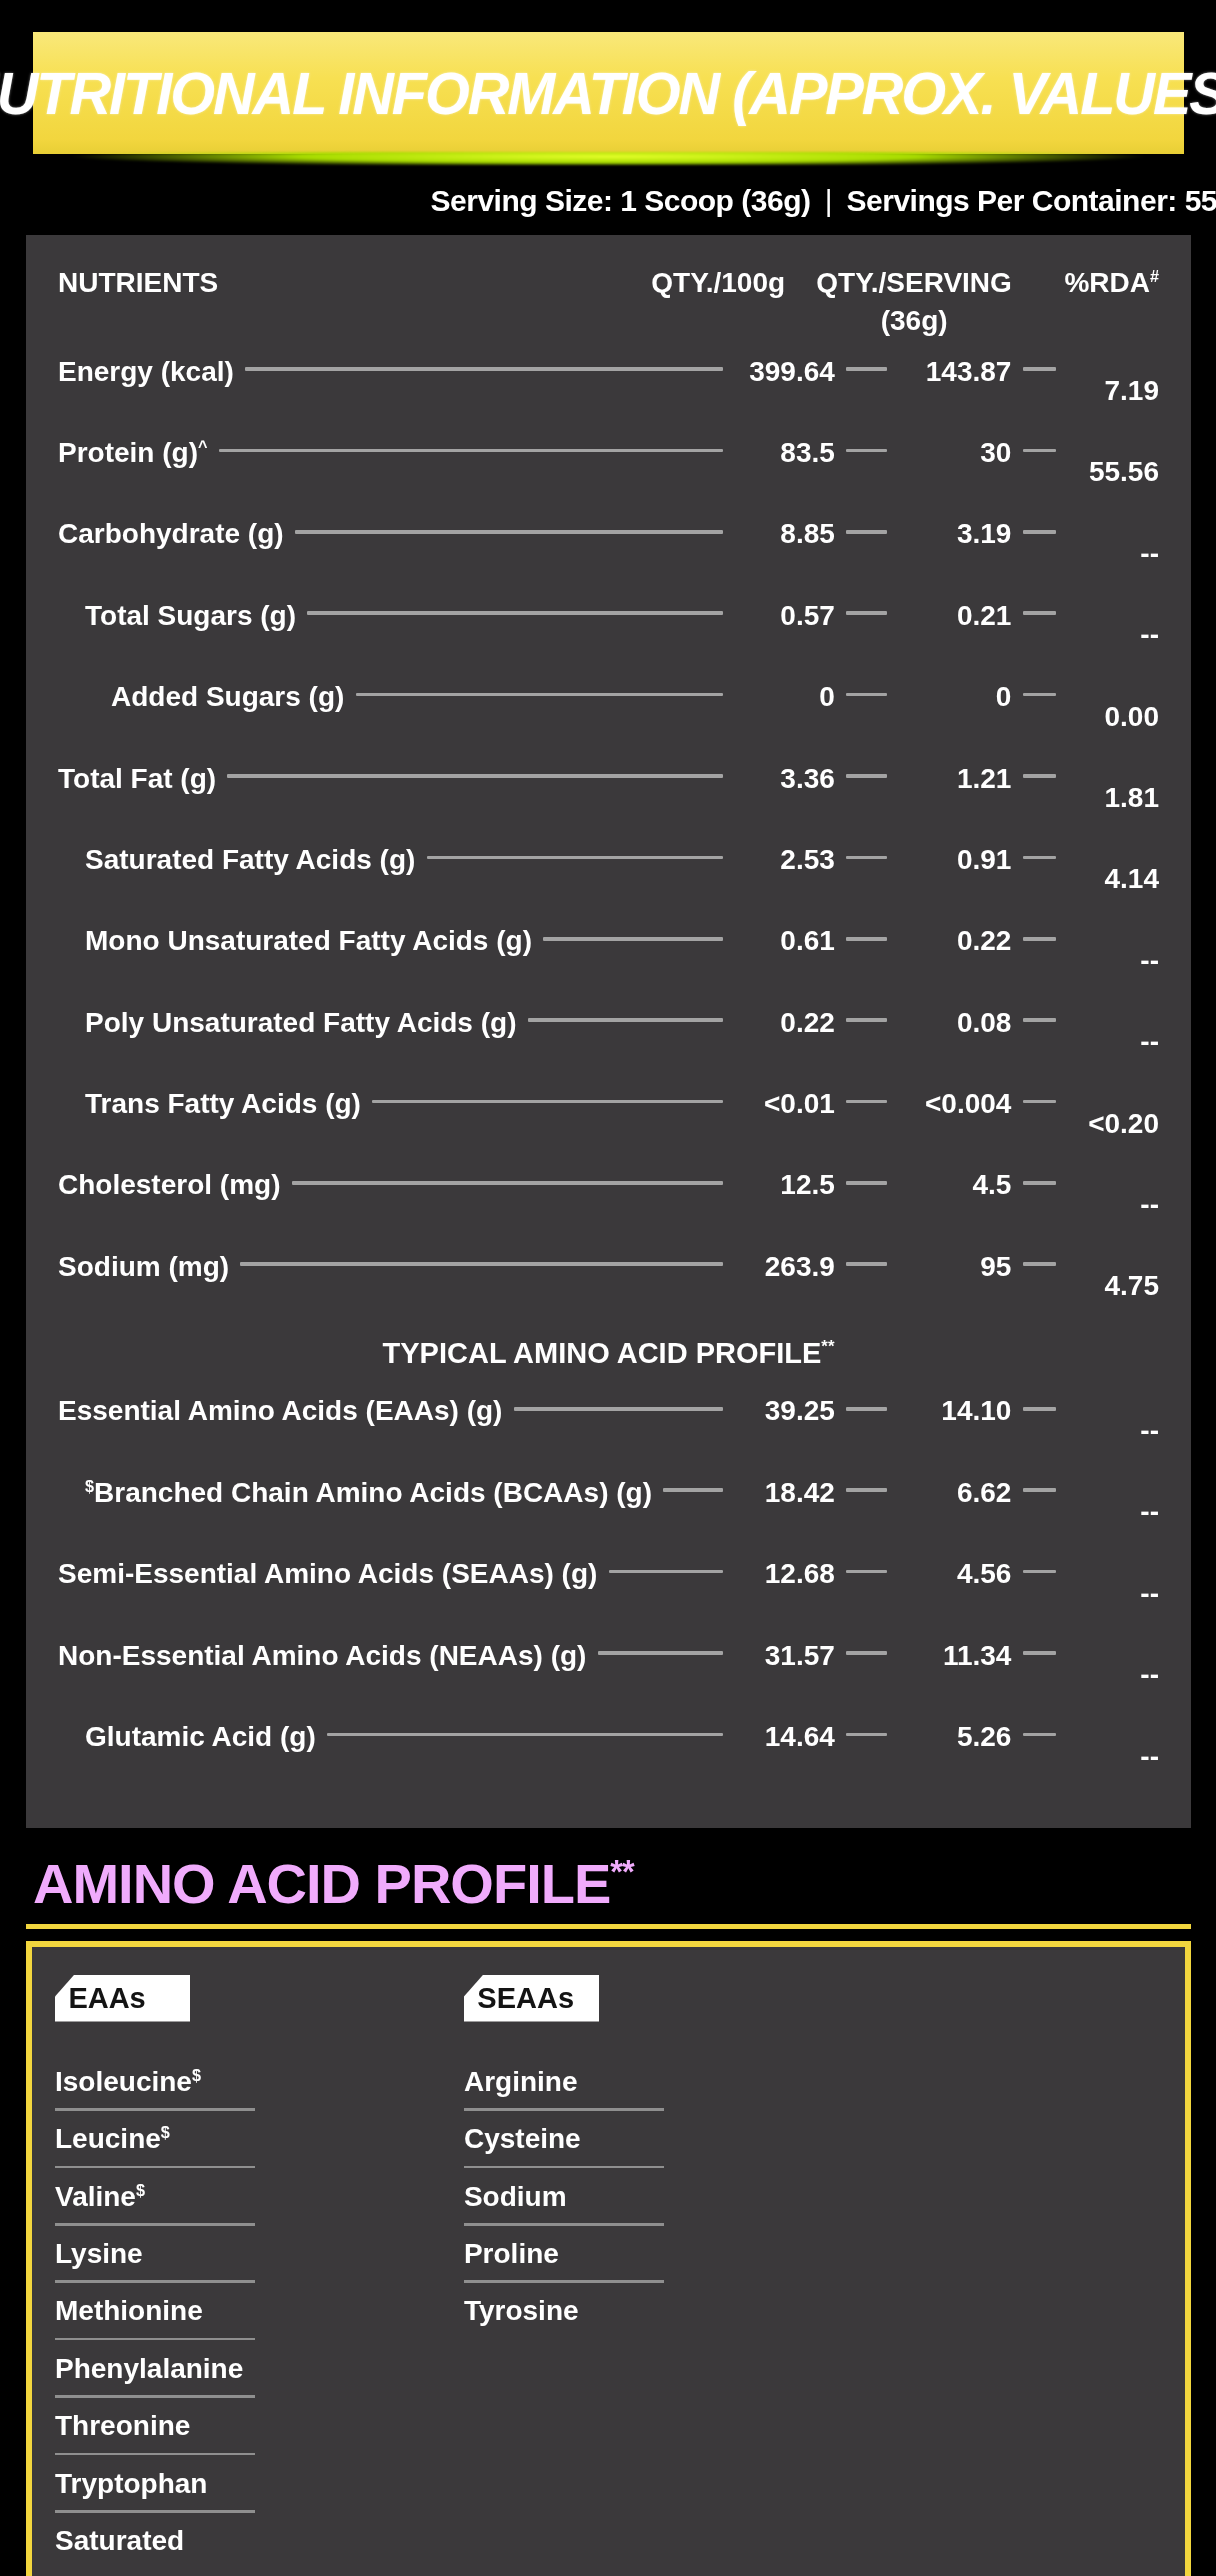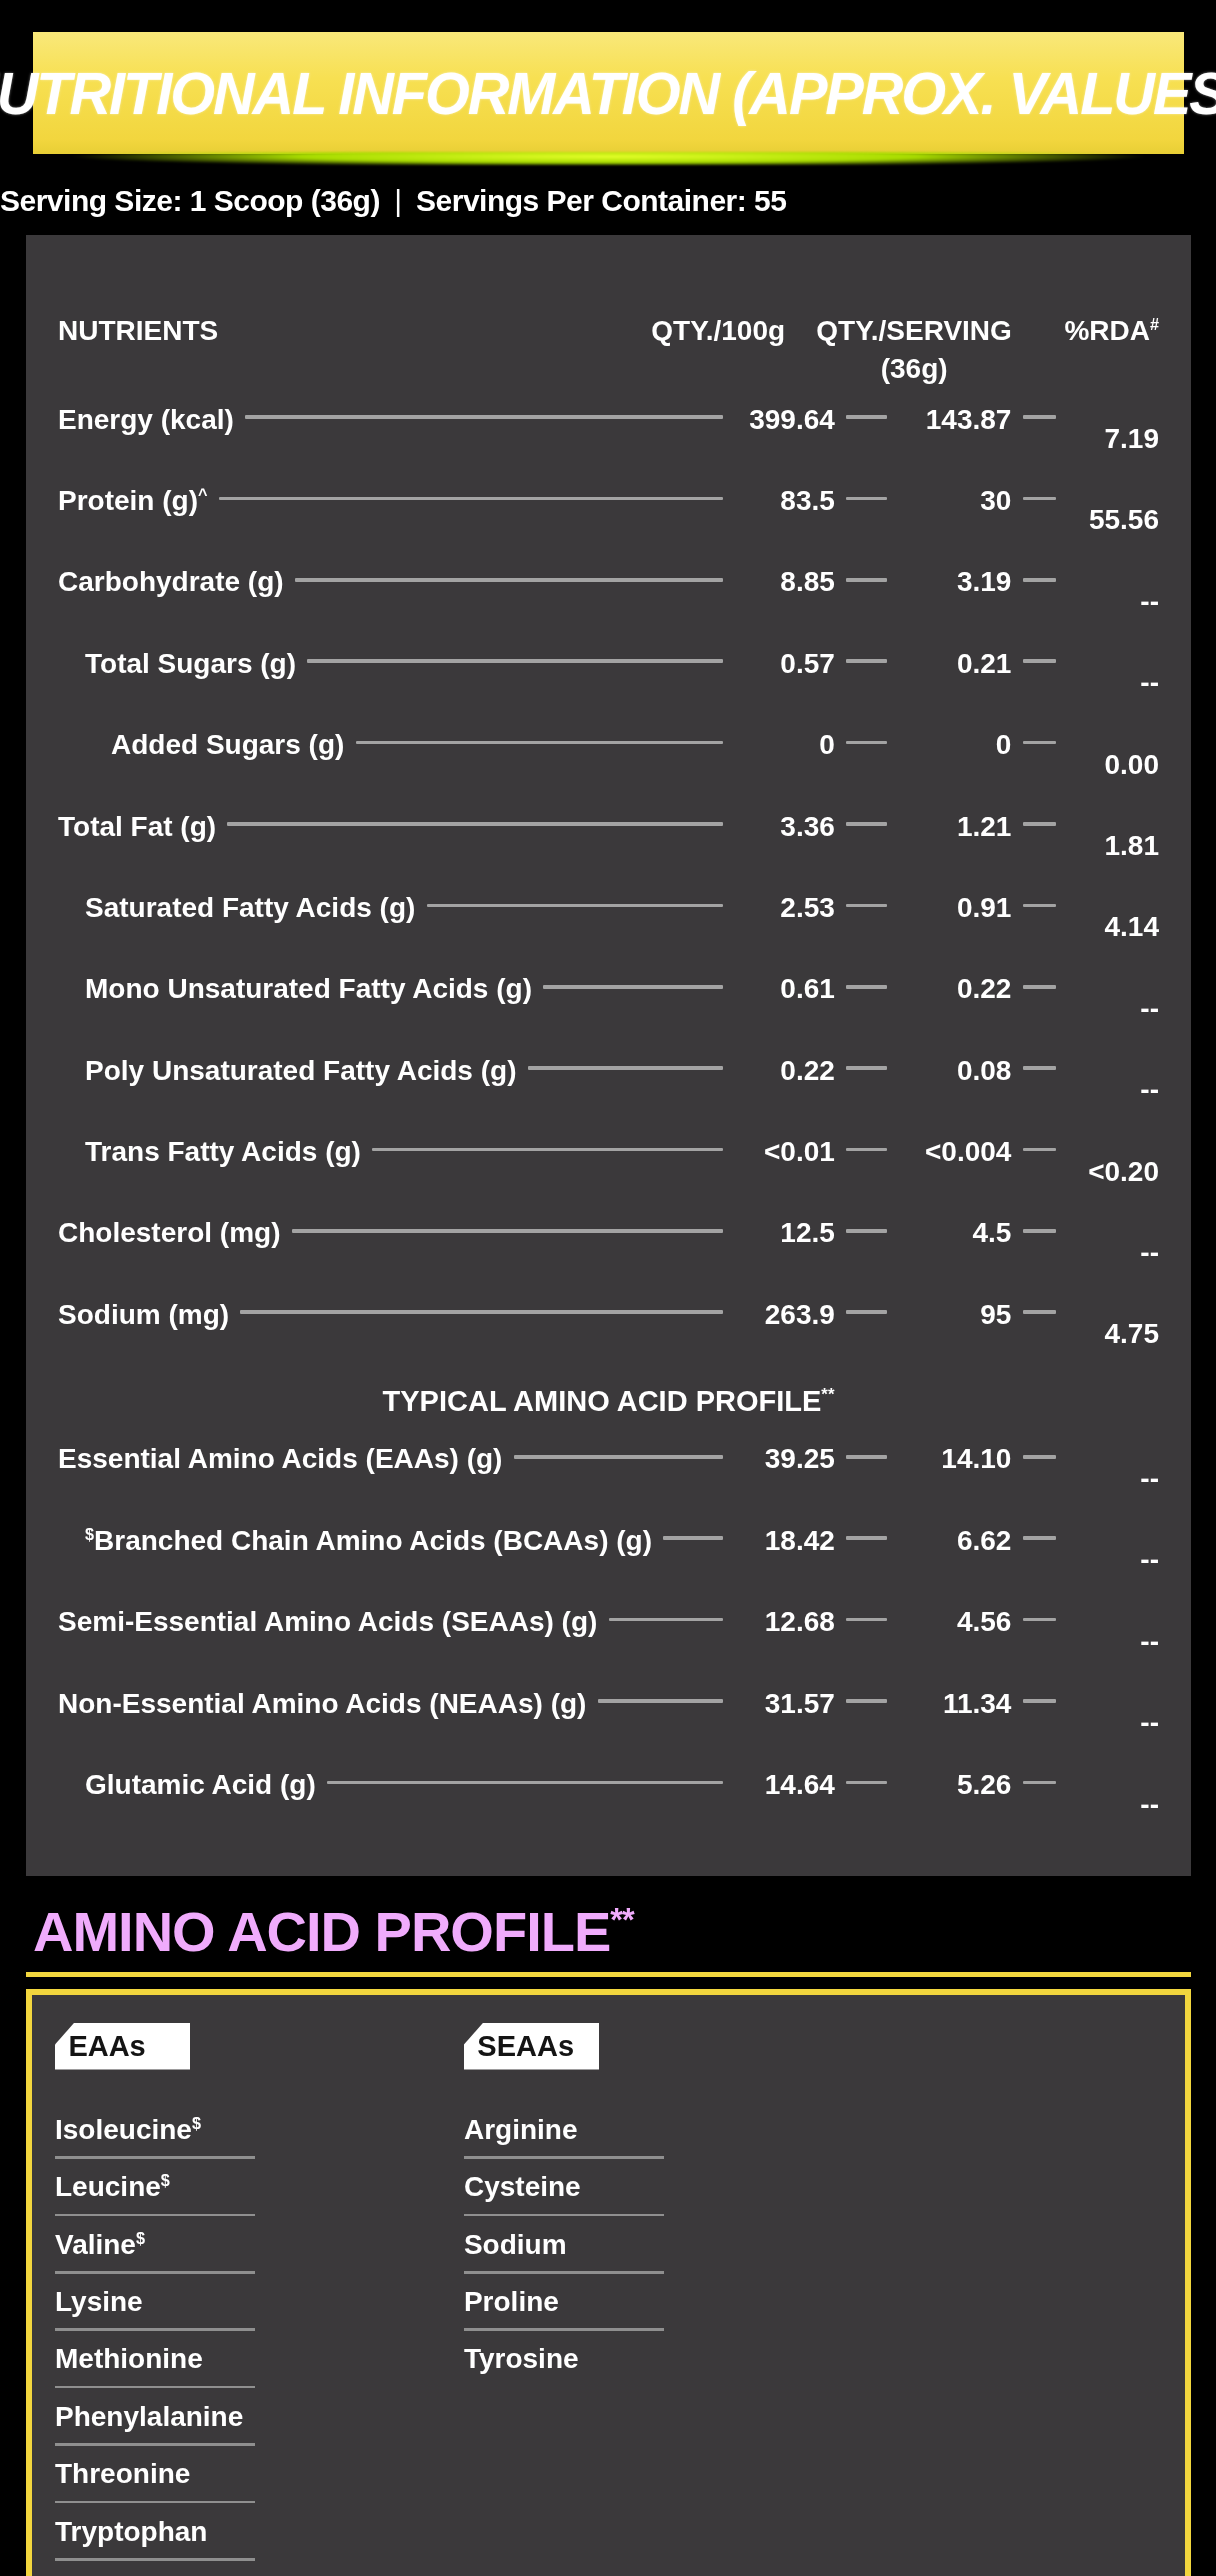--- a/index.html
+++ b/index.html
@@ -10,26 +10,26 @@
   
   .top-banner{margin:32px 33px 0;height:122px;display:flex;align-items:center;justify-content:center;
     background:linear-gradient(180deg,#f9e87a 0%,#f7e052 38%,#f2d63e 88%,#e8cf35 100%);}
   .top-banner-text{font-size:60px;font-weight:bold;font-style:italic;color:#fff;letter-spacing:-2.1px;
     white-space:nowrap;transform:scaleX(.96);text-shadow:0 0 2.6px rgba(255,255,255,.55);}
   .glow-strip{height:13.4px;margin:-2.1px 33px 0;
     background:radial-gradient(ellipse 60% 100% at 50% 35%,#e4ff29 0%,#a8dc00 45%,rgba(30,50,0,0) 78%);
     filter:blur(1px);}
 
   
-  .serving-line{margin-top:18.5px;text-align:left;font-size:30px;font-weight:bold;letter-spacing:-0.5px;}
+  .serving-line{margin-top:18.5px;text-align:right;font-size:30px;font-weight:bold;letter-spacing:-0.5px;}
   .serving-line .sep{margin:0 14.4px;font-weight:normal;}
 
   
   .nutri-panel{margin:17.5px 26px 0;background:#3b393b;padding:33px 32px 44px;}
-  .thead{display:flex;align-items:flex-start;font-size:28px;font-weight:bold;line-height:1.1;margin-top:48px;}
+  .thead{display:flex;align-items:flex-start;font-size:28px;font-weight:bold;line-height:1.1;}
   .thead .spacer{flex:1;}
   .hserv{width:227px;text-align:center;margin-left:15.5px;}
   .hserv .sub{margin-top:7.2px;}
   .hrda{width:118px;text-align:right;margin-left:13.4px;}
   .h100{text-align:right;}
 
   .row{display:flex;align-items:center;height:69px;padding-bottom:12.4px;}
   .row .lbl{font-size:28px;font-weight:bold;line-height:1;white-space:nowrap;}
   .lead{height:3.6px;background:#a3a3a3;margin:0 11.3px 5.2px;border-radius:1px;}
   .lead.f{flex:1;min-width:20.6px;}

